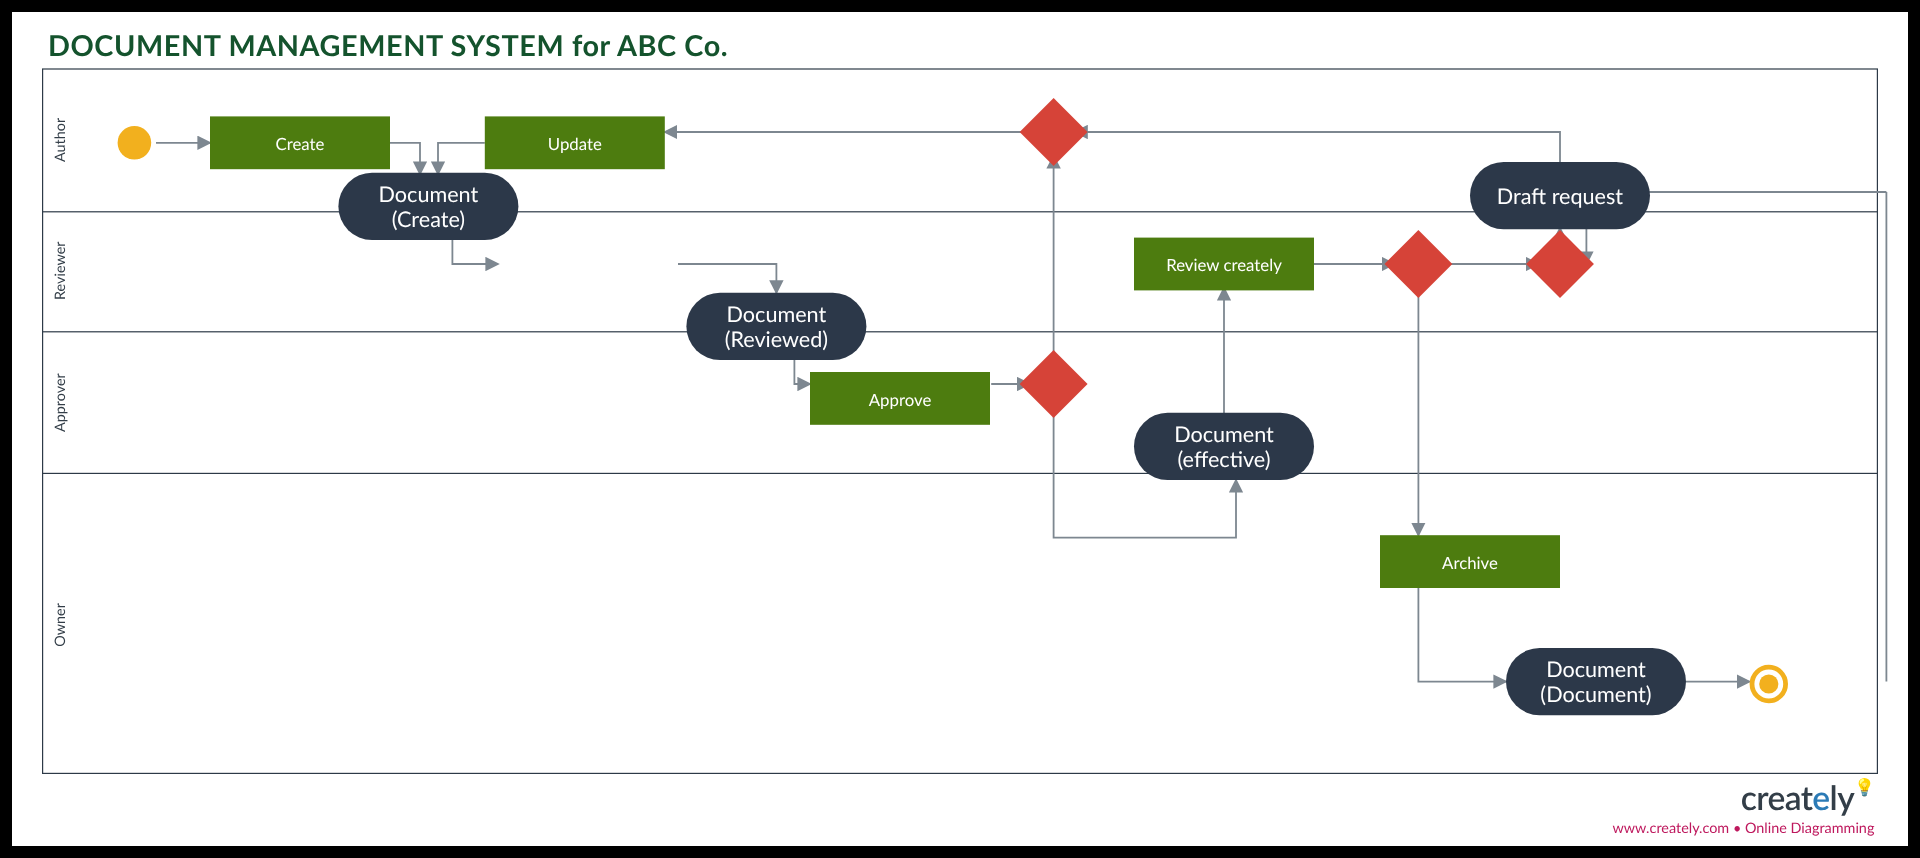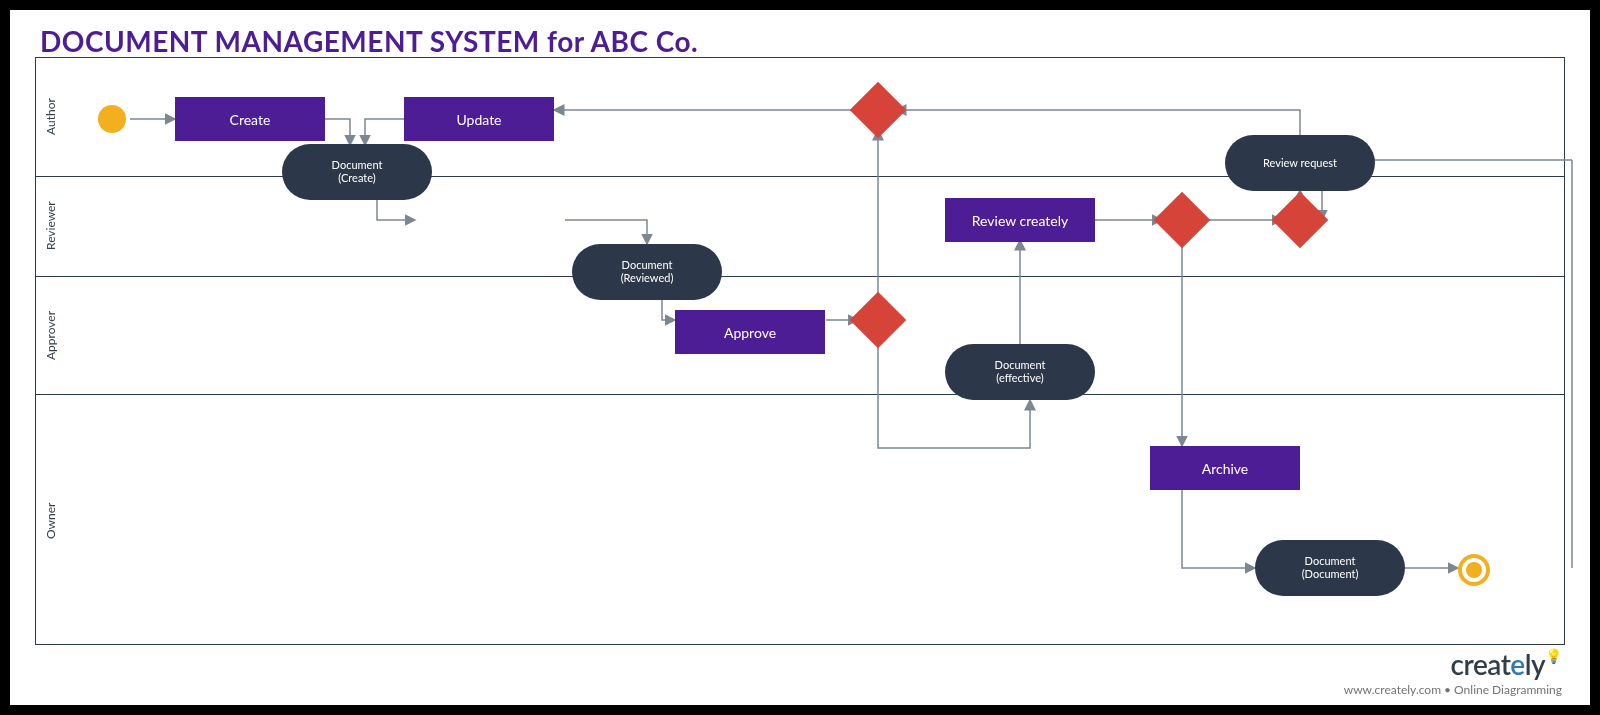--- a/index.html
+++ b/index.html
@@ -1,29 +1,29 @@
 <!DOCTYPE html>
 <html><head>
 <meta charset="utf-8">
 <style>
   html,body{margin:0;padding:0;background:#000;font-family:"Segoe UI","Lato",Arial,sans-serif;}
   .page{width:1600px;height:715px;background:#fff;box-sizing:border-box;border:10px solid #000;position:relative;}
-  .title{position:absolute;left:30px;top:14px;font-size:28px;font-weight:700;color:#4c1d95;letter-spacing:.5px;}
+  .title{position:absolute;left:30px;top:14px;font-size:24px;font-weight:700;color:#14532d;letter-spacing:.5px;}
   .pool{position:absolute;left:25px;top:47px;right:25px;bottom:60px;border:1px solid #2d3a47;}
   .lane-label{position:absolute;left:26px;width:28px;text-align:center;color:#333e48;font-size:12px;writing-mode:vertical-rl;transform:rotate(180deg);display:flex;align-items:center;justify-content:center;}
   .lane-border{position:absolute;left:25px;right:25px;border-top:1px solid #2d3a47;}
   svg.layer{position:absolute;left:0;top:0;width:1600px;height:715px;pointer-events:none;}
-  .activity{position:absolute;width:150px;height:44px;background:#4c1d95;color:#fff;display:flex;align-items:center;justify-content:center;font-size:14px;}
-  .object{position:absolute;width:150px;height:56px;background:#2c3849;color:#fff;border-radius:28px;display:flex;flex-direction:column;align-items:center;justify-content:center;font-size:11px;line-height:1.15;}
+  .activity{position:absolute;width:150px;height:44px;background:#4d7c0f;color:#fff;display:flex;align-items:center;justify-content:center;font-size:14px;}
+  .object{position:absolute;width:150px;height:56px;background:#2c3849;color:#fff;border-radius:28px;display:flex;flex-direction:column;align-items:center;justify-content:center;font-size:18px;line-height:1.15;}
   .diamond{position:absolute;width:40px;height:40px;}
   .diamond>div{width:100%;height:100%;background:#d64338;transform:rotate(45deg);}
   .start{position:absolute;width:28px;height:28px;border-radius:50%;background:#f2b01e;}
   .end  {position:absolute;width:24px;height:24px;border-radius:50%;border:4px solid #f2b01e;background:#fff;}
   .end::after{content:"";position:absolute;left:4px;top:4px;width:16px;height:16px;border-radius:50%;background:#f2b01e;}
-  .footer{position:absolute;right:28px;bottom:8px;font-size:12px;color:#737373;text-align:right;}
+  .footer{position:absolute;right:28px;bottom:8px;font-size:12px;color:#be185d;text-align:right;}
   .logo{position:absolute;right:28px;bottom:24px;font-size:28px;font-weight:600;color:#333e48;letter-spacing:-.5px;margin-top:39px;}
   .logo .l1{color:#2c7bb6;}
   .logo .bulb{color:#f2b01e;font-size:14px;vertical-align:top;}
 </style>
 </head>
 <body>
 
 <div class="page">
   <div class="title">DOCUMENT MANAGEMENT SYSTEM for ABC Co.</div>
 
@@ -89,21 +89,21 @@
   <div class="object" style="left:935px;top:334px">
     <span>Document</span>
     <span>(effective)</span>
   </div>
   <div class="object" style="left:1245px;top:530px">
     <span>Document</span>
     <span>(Document)</span>
   </div>
 
   <div class="object" style="left:1215px;top:125px">
-    <span>Review request</span>
+    <span>Draft request</span>
   </div>
 
   <div class="diamond" style="left:848px;top:290px">
       <div></div>
     </div>
   <div class="diamond" style="left:848px;top:80px">
       <div></div>
     </div>
   <div class="diamond" style="left:1152px;top:190px">
       <div></div>

